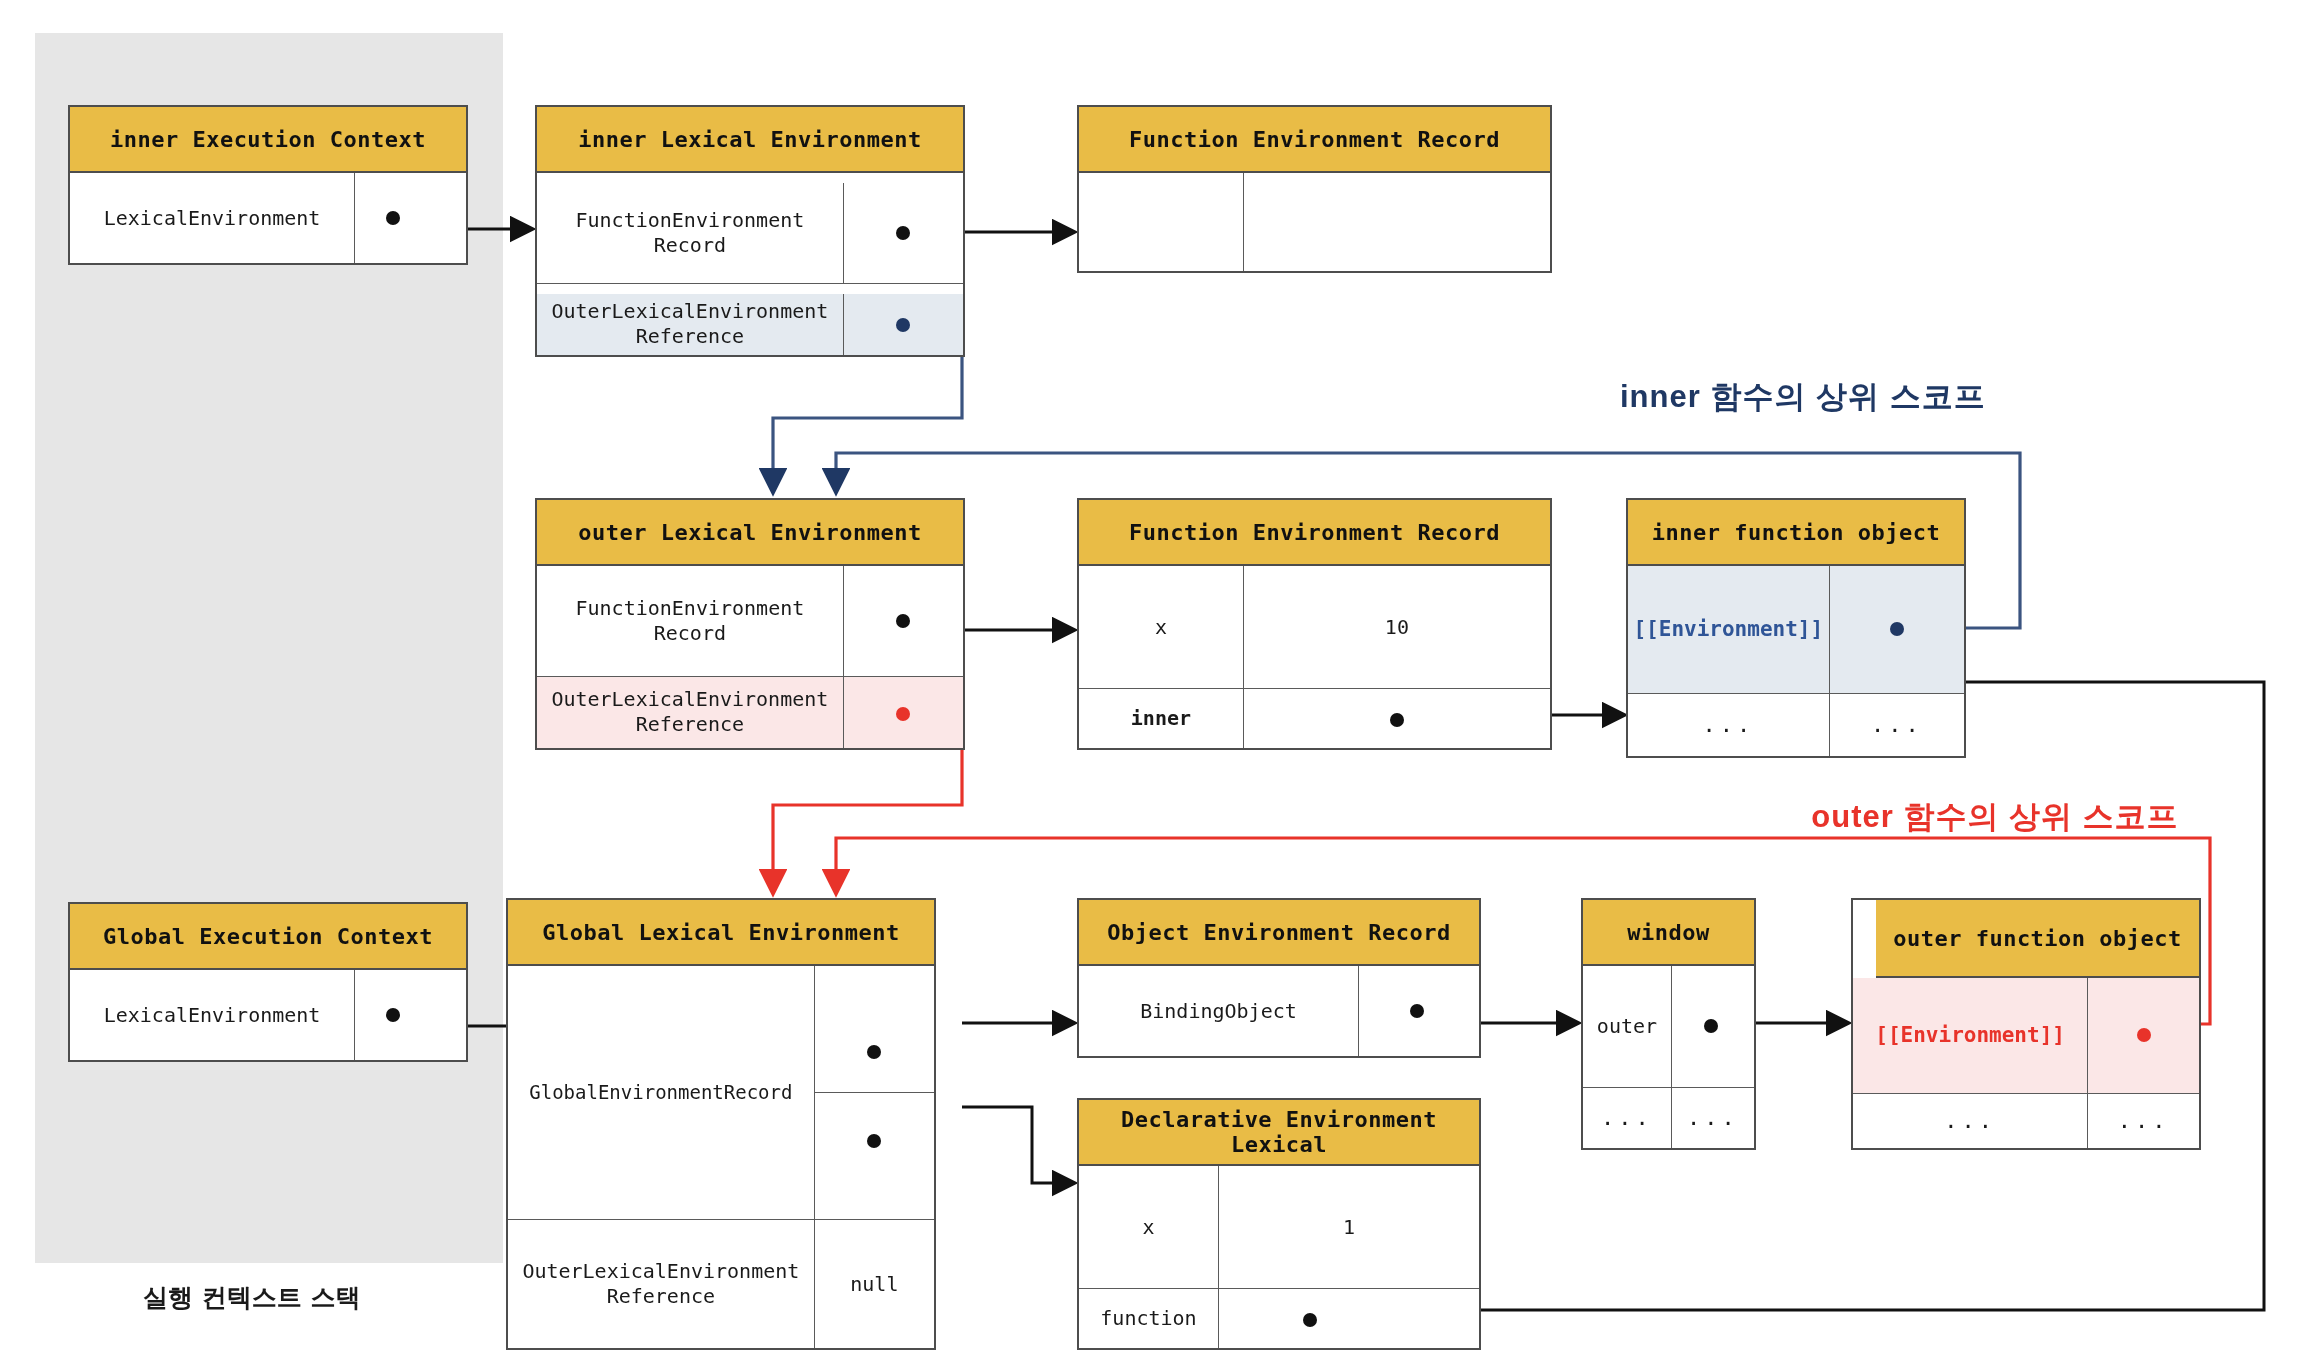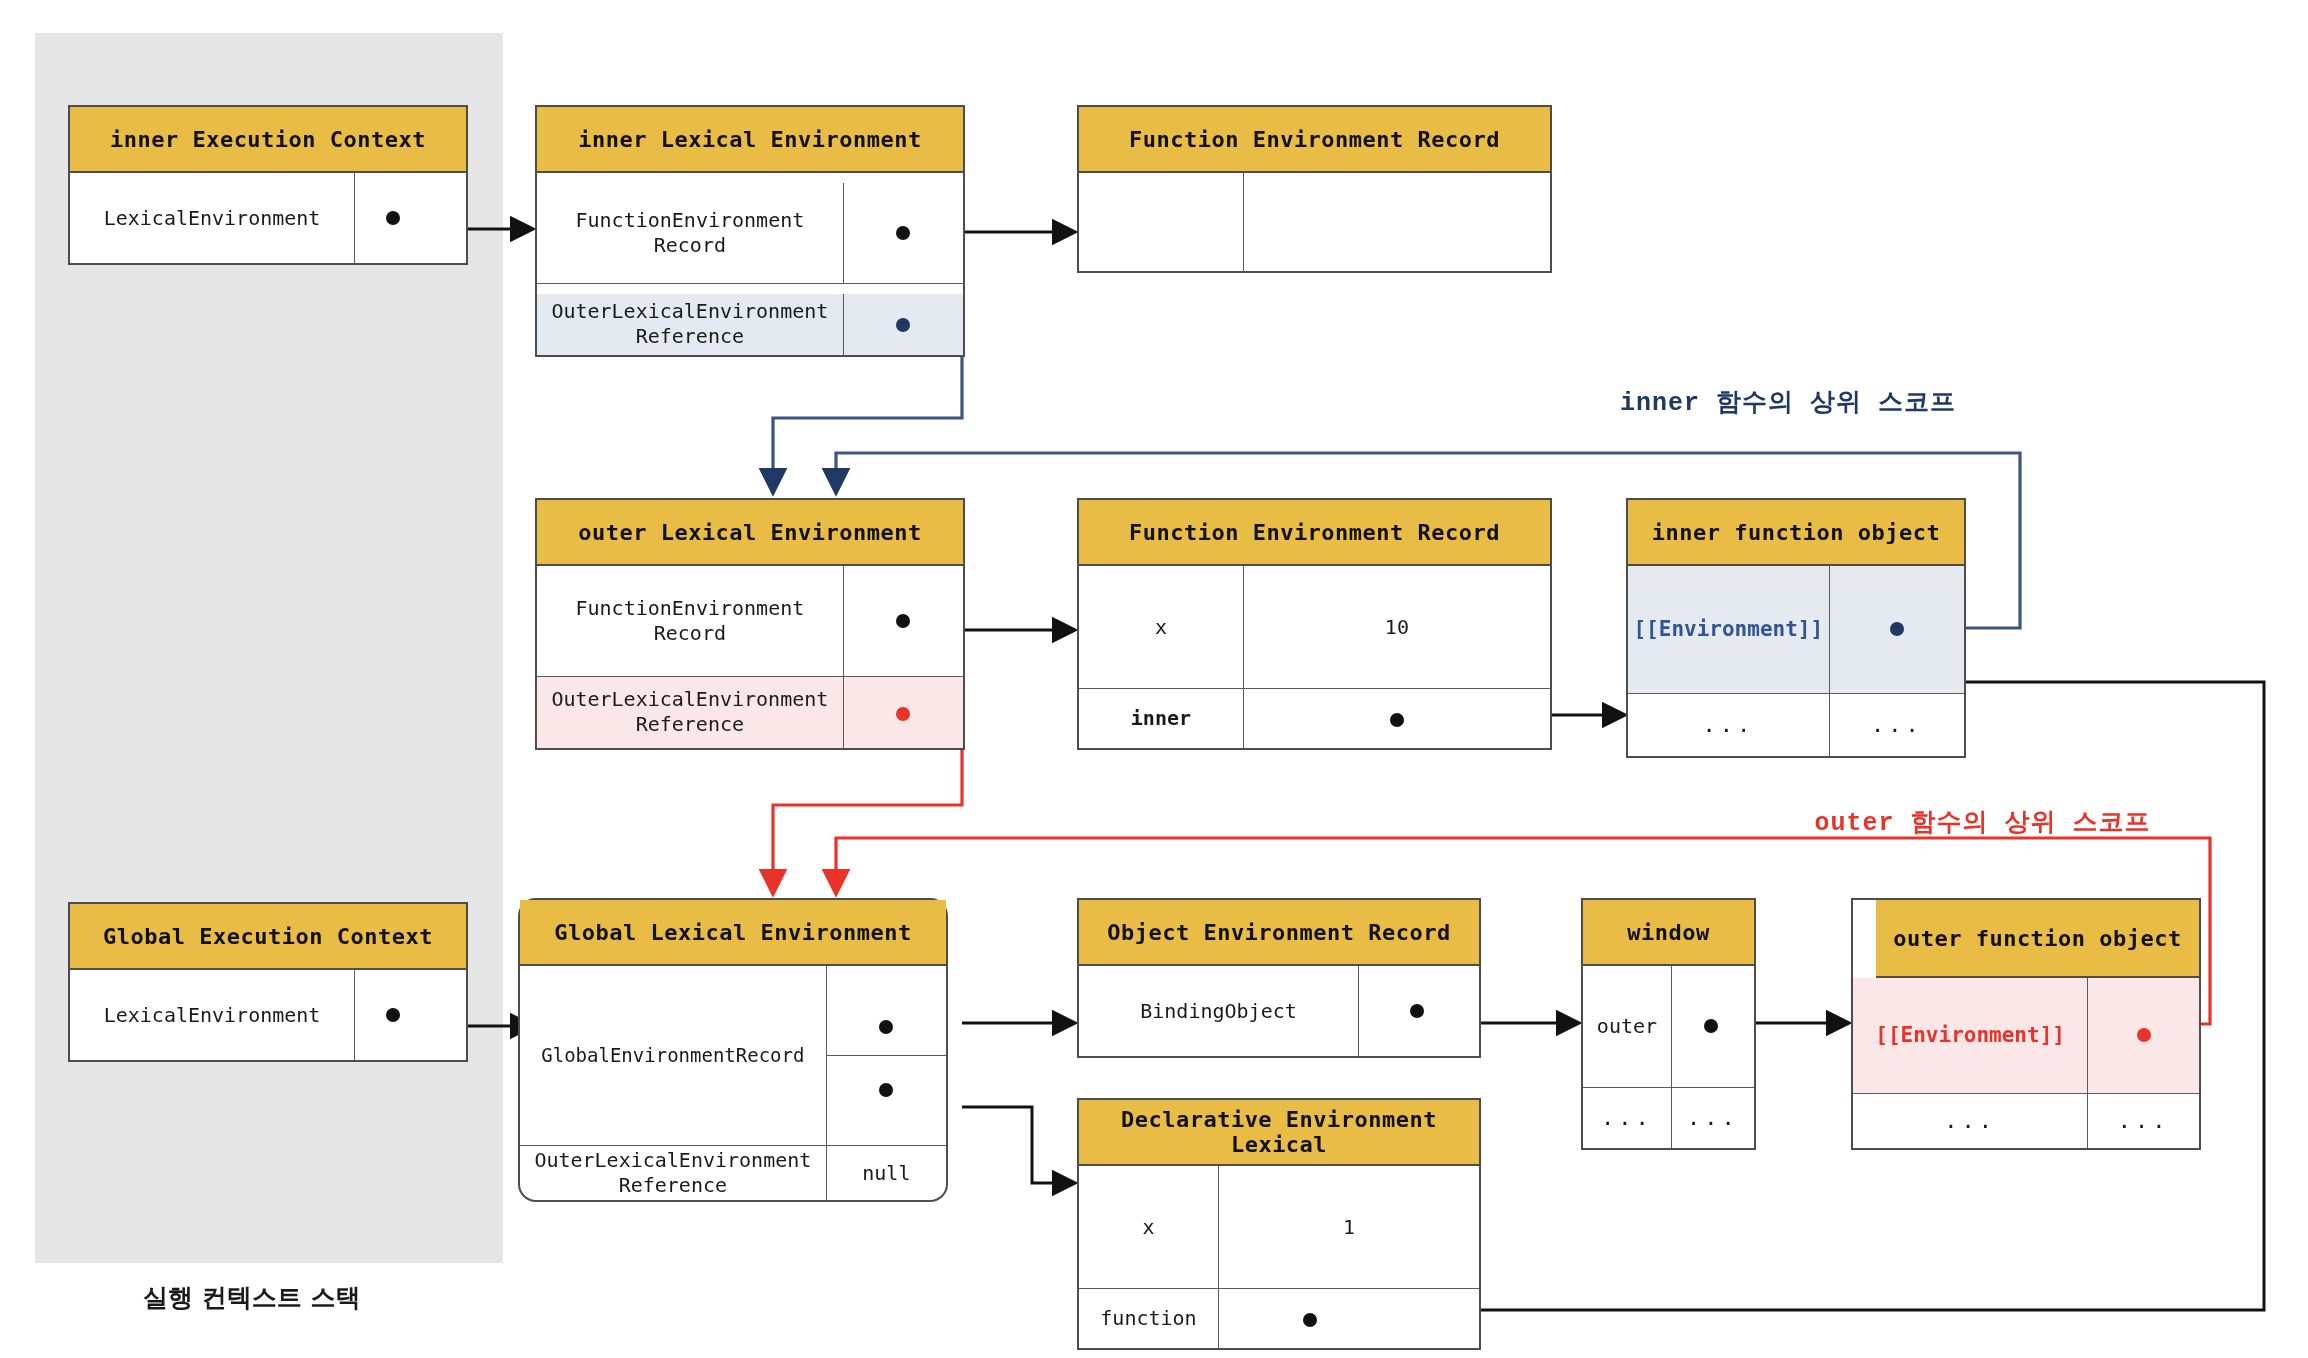--- a/index.html
+++ b/index.html
@@ -10,22 +10,22 @@
   #stage{position:absolute;left:0;top:0;width:2308px;height:1358px;}
 
   .gray-panel{
     position:absolute;background:#e6e6e6;
   }
   .caption{
     position:absolute;font-family:"DejaVu Sans","Liberation Sans",sans-serif;
     font-weight:bold;font-size:25px;color:#1a1a1a;white-space:nowrap;text-align:center;
   }
   .scope-label{
-    position:absolute;font-family:Liberation Mono, monospace;
-    font-weight:bold;font-size:25px;white-space:nowrap;letter-spacing:1px;
+    position:absolute;font-family:Liberation Sans, sans-serif;
+    font-weight:bold;font-size:31px;white-space:nowrap;letter-spacing:1px;
   }
   .scope-label.blue{color:#1f3864;}
   .scope-label.red{color:#e8332a;}
 
   
   .box{
     position:absolute;border:2.5px solid #4d4d4d;box-sizing:border-box;
     background:#ffffff;display:flex;flex-direction:column;
   }
   .box .hdr{
@@ -201,21 +201,21 @@
   <div class="box" style="left:68px;top:902px;width:400px;height:160px;">
     <div class="hdr" style="height:66px;">Global Execution Context</div>
     <div class="row">
       <div class="cell divider" style="width:72%;">LexicalEnvironment</div>
       <div class="cell" style="width:28%;">
         <span class="kdot" style="left:34%;top:50%;"></span>
       </div>
     </div>
   </div>
 
-  <div class="box" style="left:518px;top:898px;width:430px;height:304px;border-radius:18px;">
+  <div class="box" style="left:506px;top:898px;width:430px;height:452px;">
     <div class="hdr" style="height:66px;">Global Lexical Environment</div>
     <div class="row" style="height:180px;">
       <div class="cell divider" style="width:72%;font-size:19px;">GlobalEnvironmentRecord</div>
       <div class="cell" style="width:28%;flex-direction:column;padding:0;">
         <div style="flex:1;width:100%;position:relative;border-bottom:1.5px solid #5a5a5a;box-sizing:border-box;">
           <span class="kdot" style="left:50%;top:68%;"></span>
         </div>
         <div style="flex:1;width:100%;position:relative;">
           <span class="kdot" style="left:50%;top:38%;"></span>
         </div>

